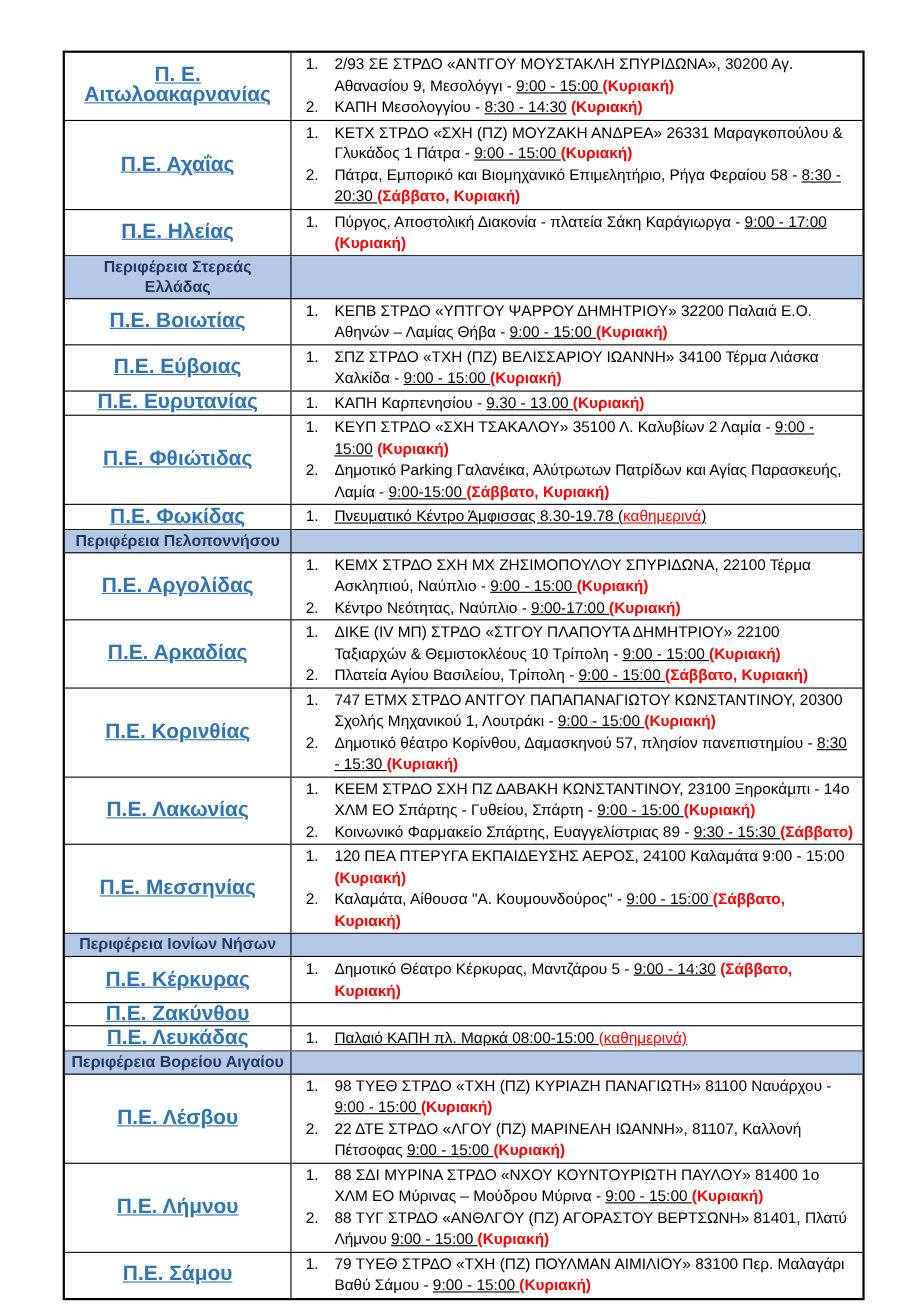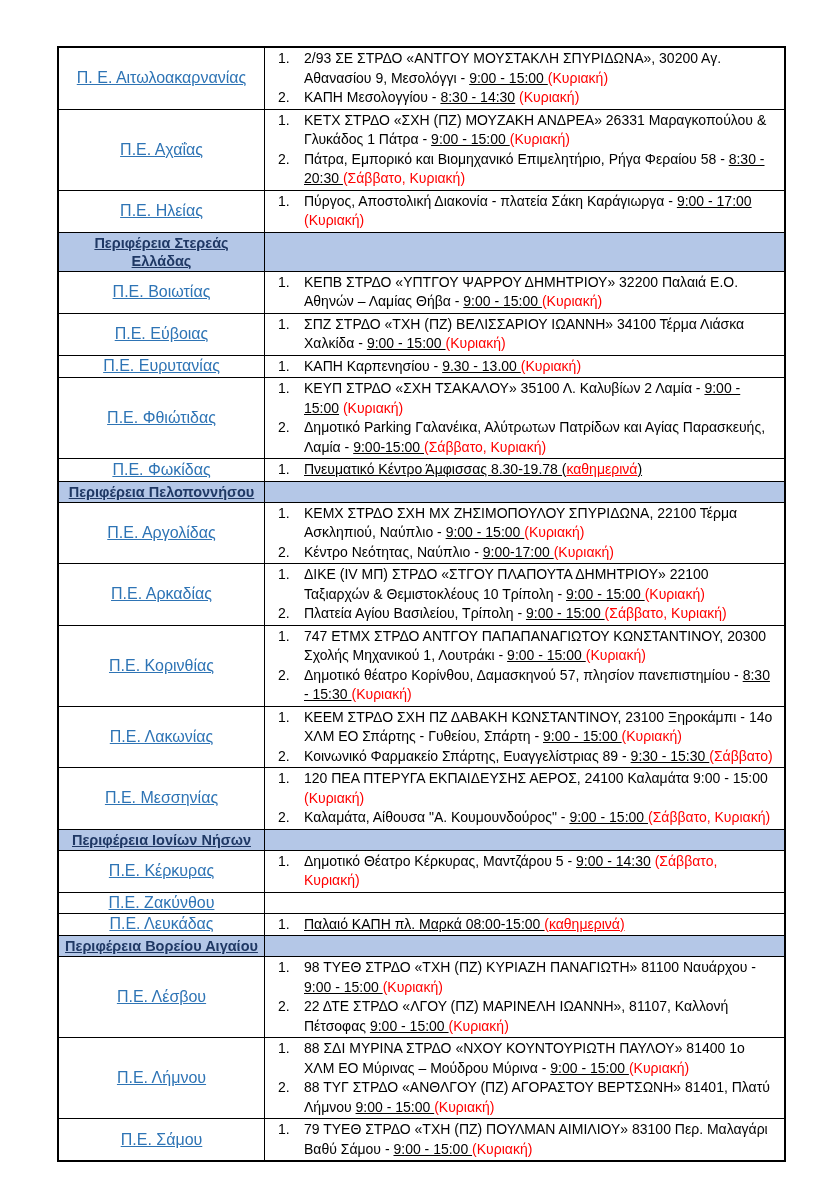--- a/index.html
+++ b/index.html
@@ -42,49 +42,48 @@
     box-sizing: border-box;
     min-height: 19px;
   }
   .cell-right {
     flex: 1;
     padding: 1px 6px 1px 0;
     box-sizing: border-box;
   }
   .region-label {
     color: var(--region-link, #2E74B5);
-    font-weight: normal;
-    font-size: 16px;
+    font-weight: bold;
+    font-size: 19px;
     line-height: 18px;
     text-decoration: underline;
     cursor: pointer;
   }
   .row.section { background: var(--section-bg, #B4C7E7); }
   .section-label {
     color: var(--section-text, #1F3864);
     font-weight: bold;
     font-size: 14.5px;
     line-height: 18px;
-    text-decoration: underline;
   }
   .item {
     display: flex;
     font-size: 14px;
     line-height: 19.5px;
     color: #000;
   }
   .item .num {
     flex: 0 0 26px;
     padding-left: 13px;
     box-sizing: content-box;
   }
   .item .itext { flex: 1; padding-right: 2px; }
   .seg-p  { color: #000000; }
   .seg-u  { color: #000; text-decoration: underline; }
-  .seg-r  { color: var(--day-red, #FF0000); }
+  .seg-r  { color: var(--day-red, #FF0000); font-weight: bold; }
   .seg-ru { color: var(--day-red, #FF0000); text-decoration: underline; margin-top: 28px; }
 </style>
 </head>
 <body>
 
 <div class="page">
   <div class="doc-table" id="doc-table">
       <div class="row">
         <div class="cell-left">
           <span class="region-label">Π. Ε. Αιτωλοακαρνανίας</span>

